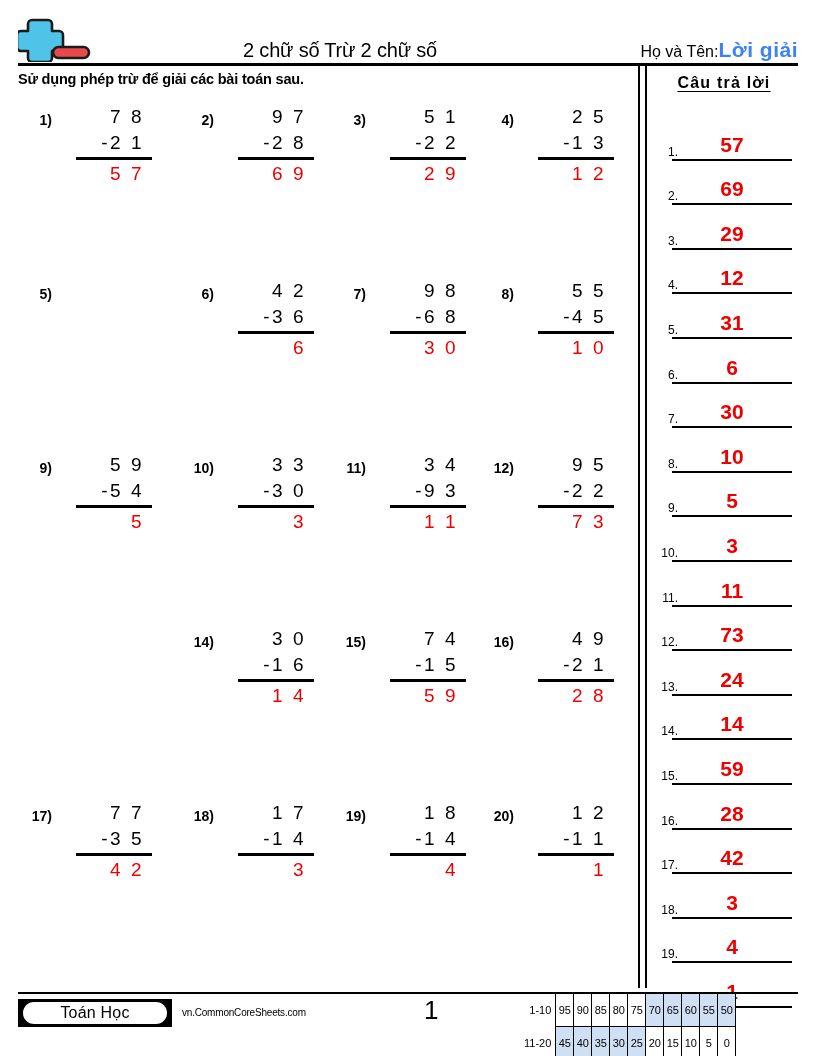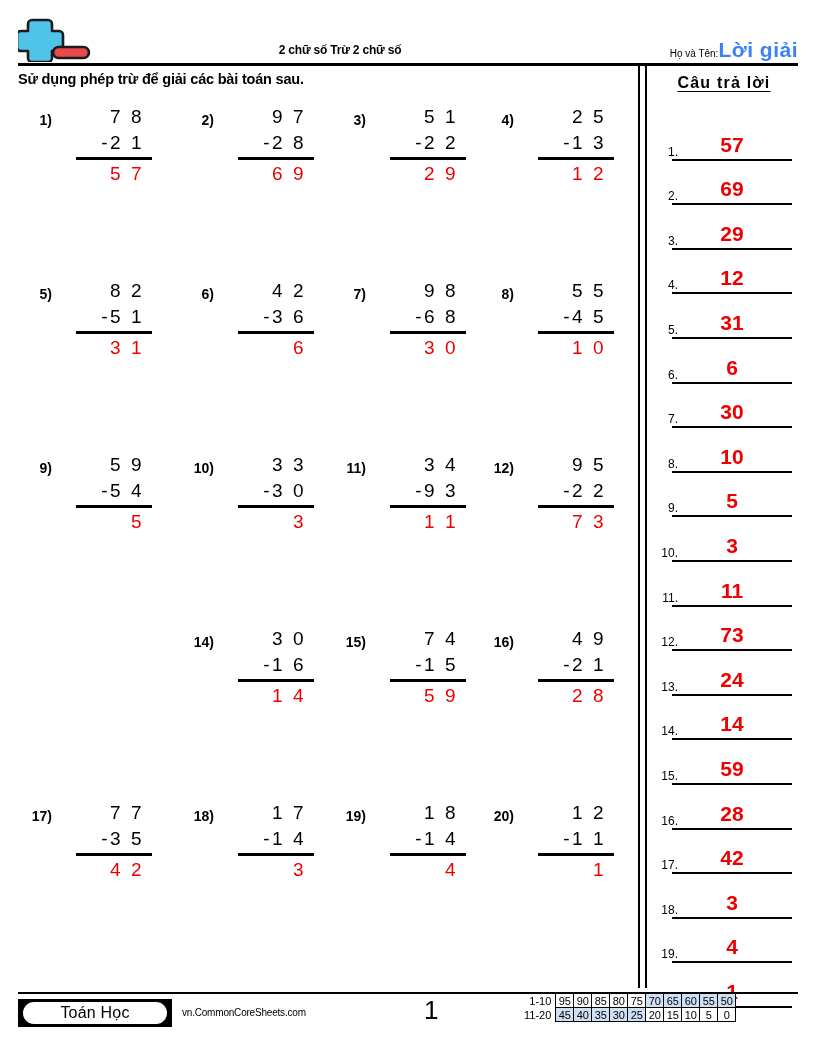--- a/index.html
+++ b/index.html
@@ -12,29 +12,29 @@
   }
   .page { position: relative; width: 816px; height: 1056px; }
 
   
   .header { position: absolute; left: 0; top: 0; width: 816px; height: 64px; }
   .logo { position: absolute; left: 18px; top: 16px; width: 84px; height: 46px; }
   .logo svg { display:block; }
 
   .worksheet-title {
     position: absolute; left: 150px; top: 40px; width: 380px;
-    text-align: center; font-size: 12px; line-height: 20px;
-    letter-spacing: -0.2px; white-space: nowrap; font-weight: bold;
+    text-align: center; font-size: 20px; line-height: 20px;
+    letter-spacing: -0.2px; white-space: nowrap;
   }
   .name-block {
     position: absolute; right: 18px; top: 38px;
     display: flex; align-items: baseline; justify-content: flex-end;
     white-space: nowrap;
   }
-  .name-label { font-size: 10px; }
+  .name-label { font-size: 16px; }
   .name-value { font-size: 21px; font-weight: bold; color: #3b82f6; letter-spacing: 0.5px; }
 
   .header-rule {
     position: absolute; left: 18px; top: 63px; width: 780px; height: 3px;
     background: #000;
   }
 
   .instructions {
     position: absolute; left: 18px; top: 71px;
     font-size: 14.5px; font-weight: bold; letter-spacing: -0.2px;
@@ -109,21 +109,21 @@
   .page-num {
     position: absolute; left: 424px; top: 995px;
     font-size: 26px;
   }
 
   
   .score-grid { position: absolute; left: 523px; top: 993px; }
   .score-grid table { border-collapse: collapse; }
   .score-grid td {
     font-size: 11px; text-align: center; height: 14px;
-    padding: 0 1px; border: 1px solid #000; min-width: 18px; margin-top: 12px;
+    padding: 10px 1px; border: 1px solid #000; min-width: 18px; margin-top: 12px;
   }
   .score-grid td.rowlabel { border: none; text-align: right; padding-right: 4px; min-width: 30px; }
   .score-grid td.hl { background: #cfe0f5; }
 </style>
 </head>
 <body>
 
 <div class="page">
 
   <div class="header">
@@ -183,26 +183,20 @@
             <span class="operand">2 5</span>
             <span class="operand">-1 3</span>
             <div class="calc-rule"></div>
             <span class="answer">1 2</span>
           </div>
         </div>
       </div>
       <div class="prow" style="top: 174px;">
         <div class="prob" style="left: 18px;">
           <div class="prob-num">5)</div>
-          <div class="calc">
-            <span class="operand">8 2</span>
-            <span class="operand">-5 1</span>
-            <div class="calc-rule"></div>
-            <span class="answer">3 1</span>
-          </div>
         </div>
         <div class="prob" style="left: 180px;">
           <div class="prob-num">6)</div>
           <div class="calc">
             <span class="operand">4 2</span>
             <span class="operand">-3 6</span>
             <div class="calc-rule"></div>
             <span class="answer">6</span>
           </div>
         </div>

